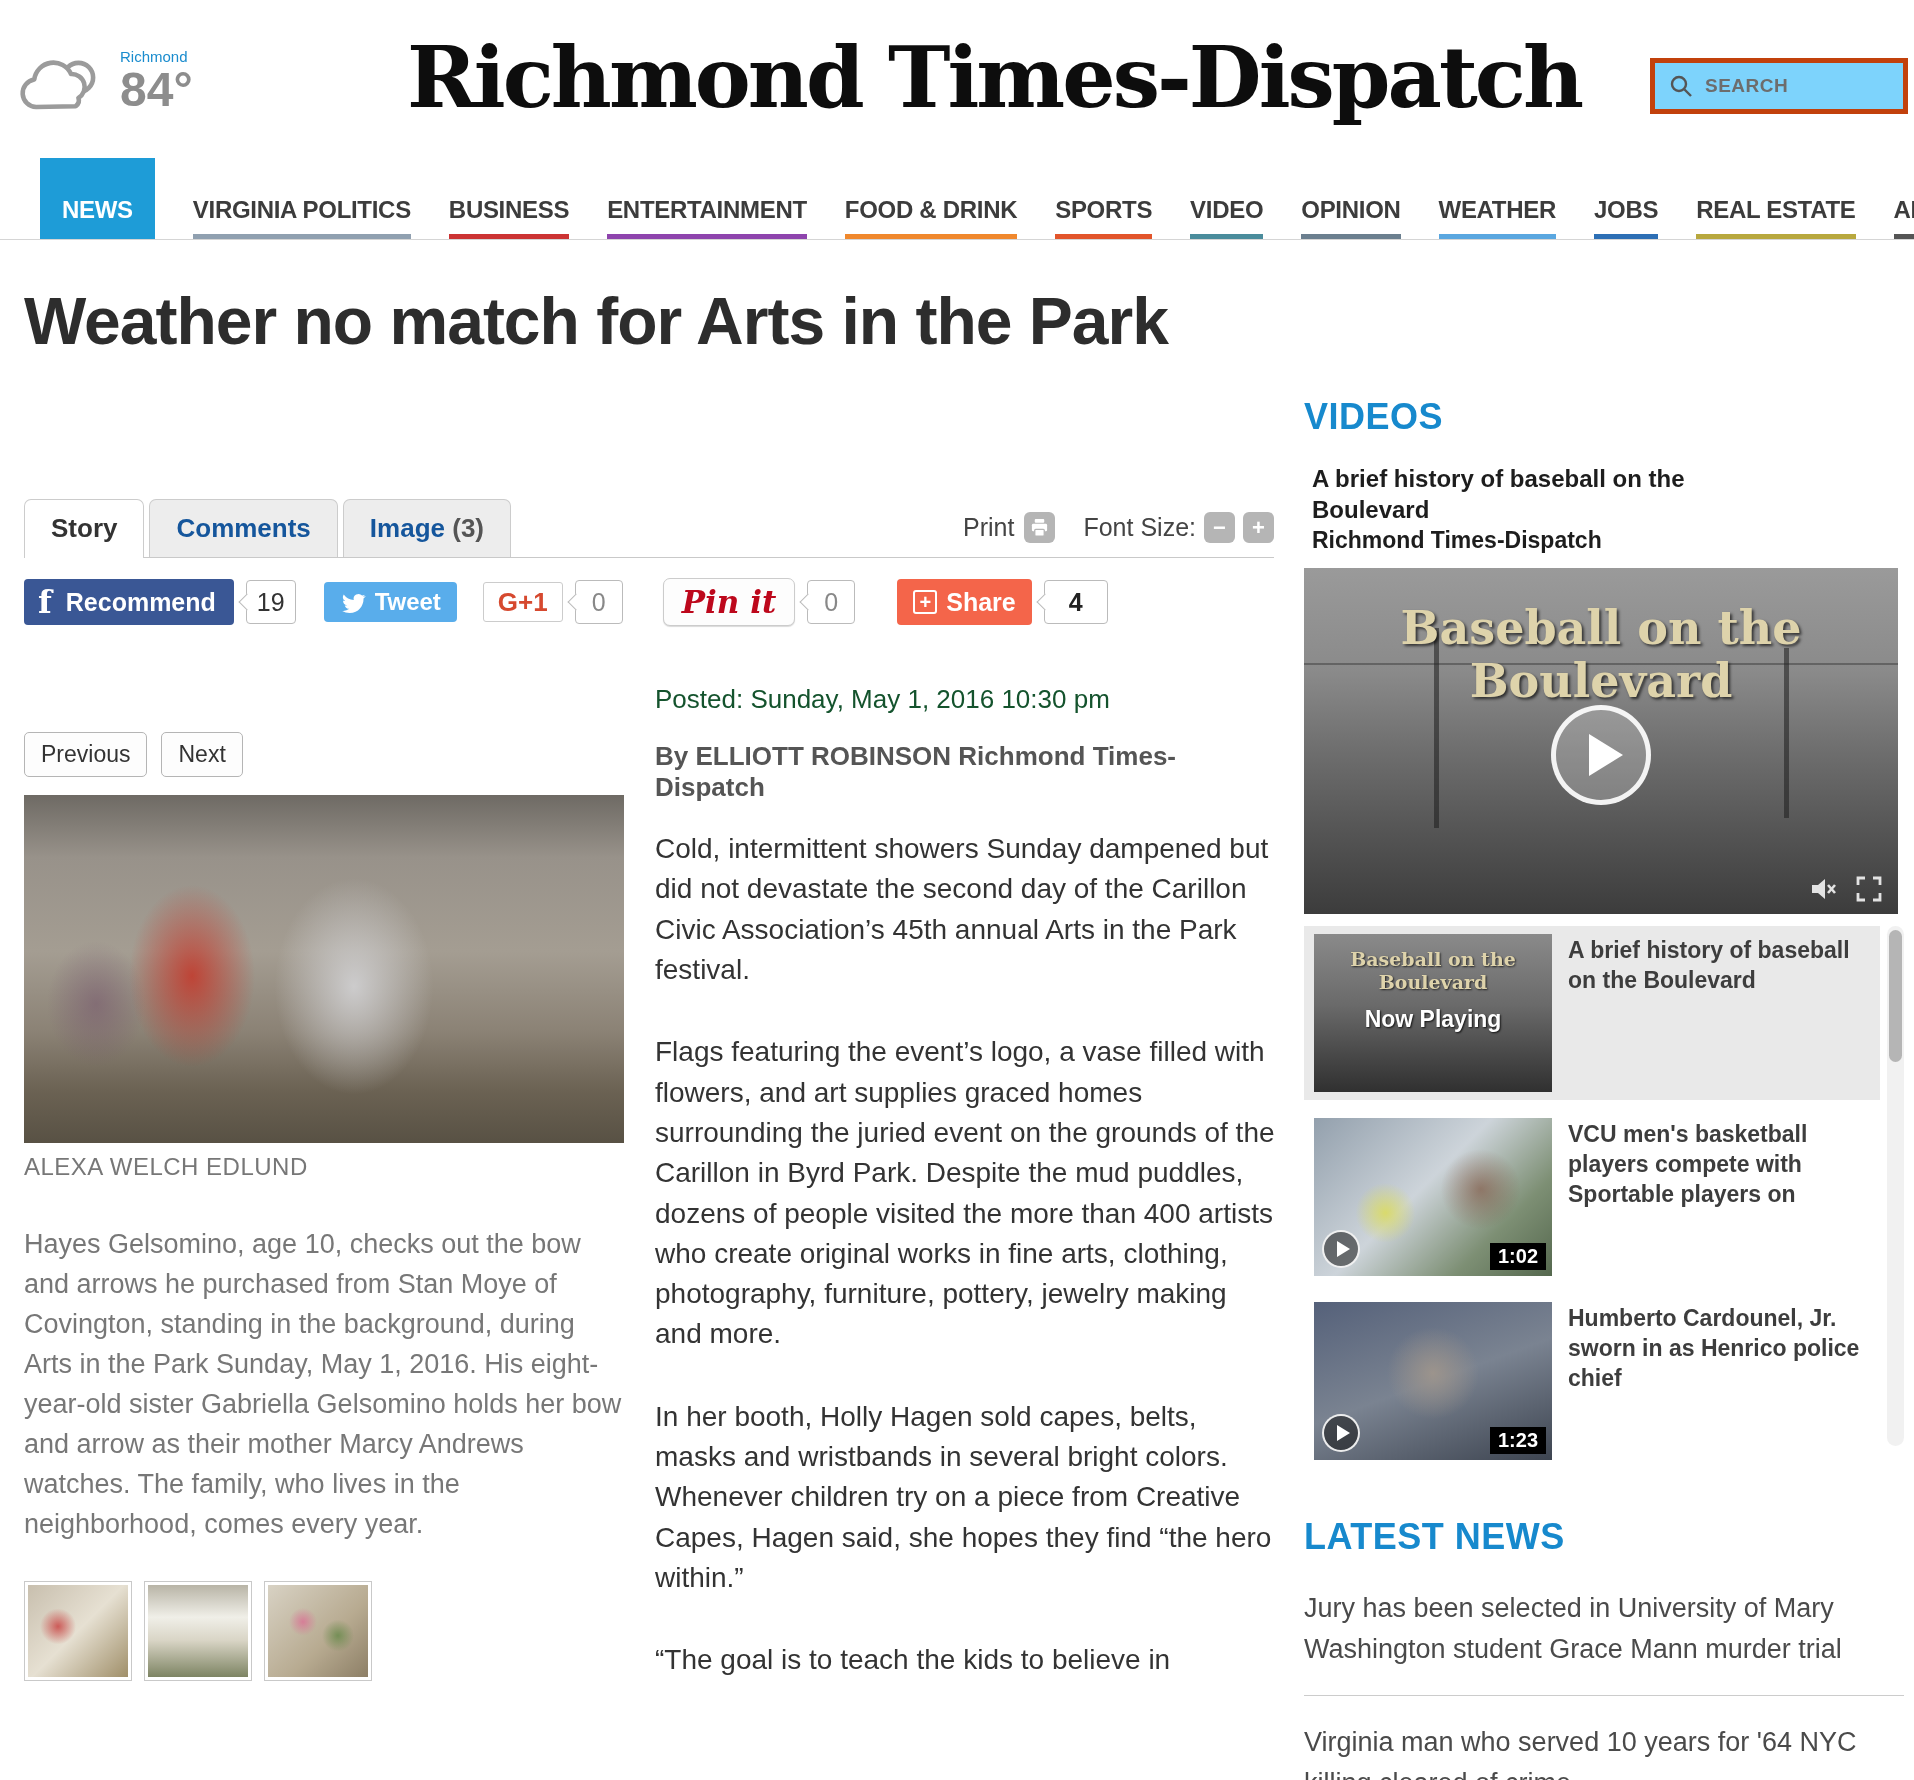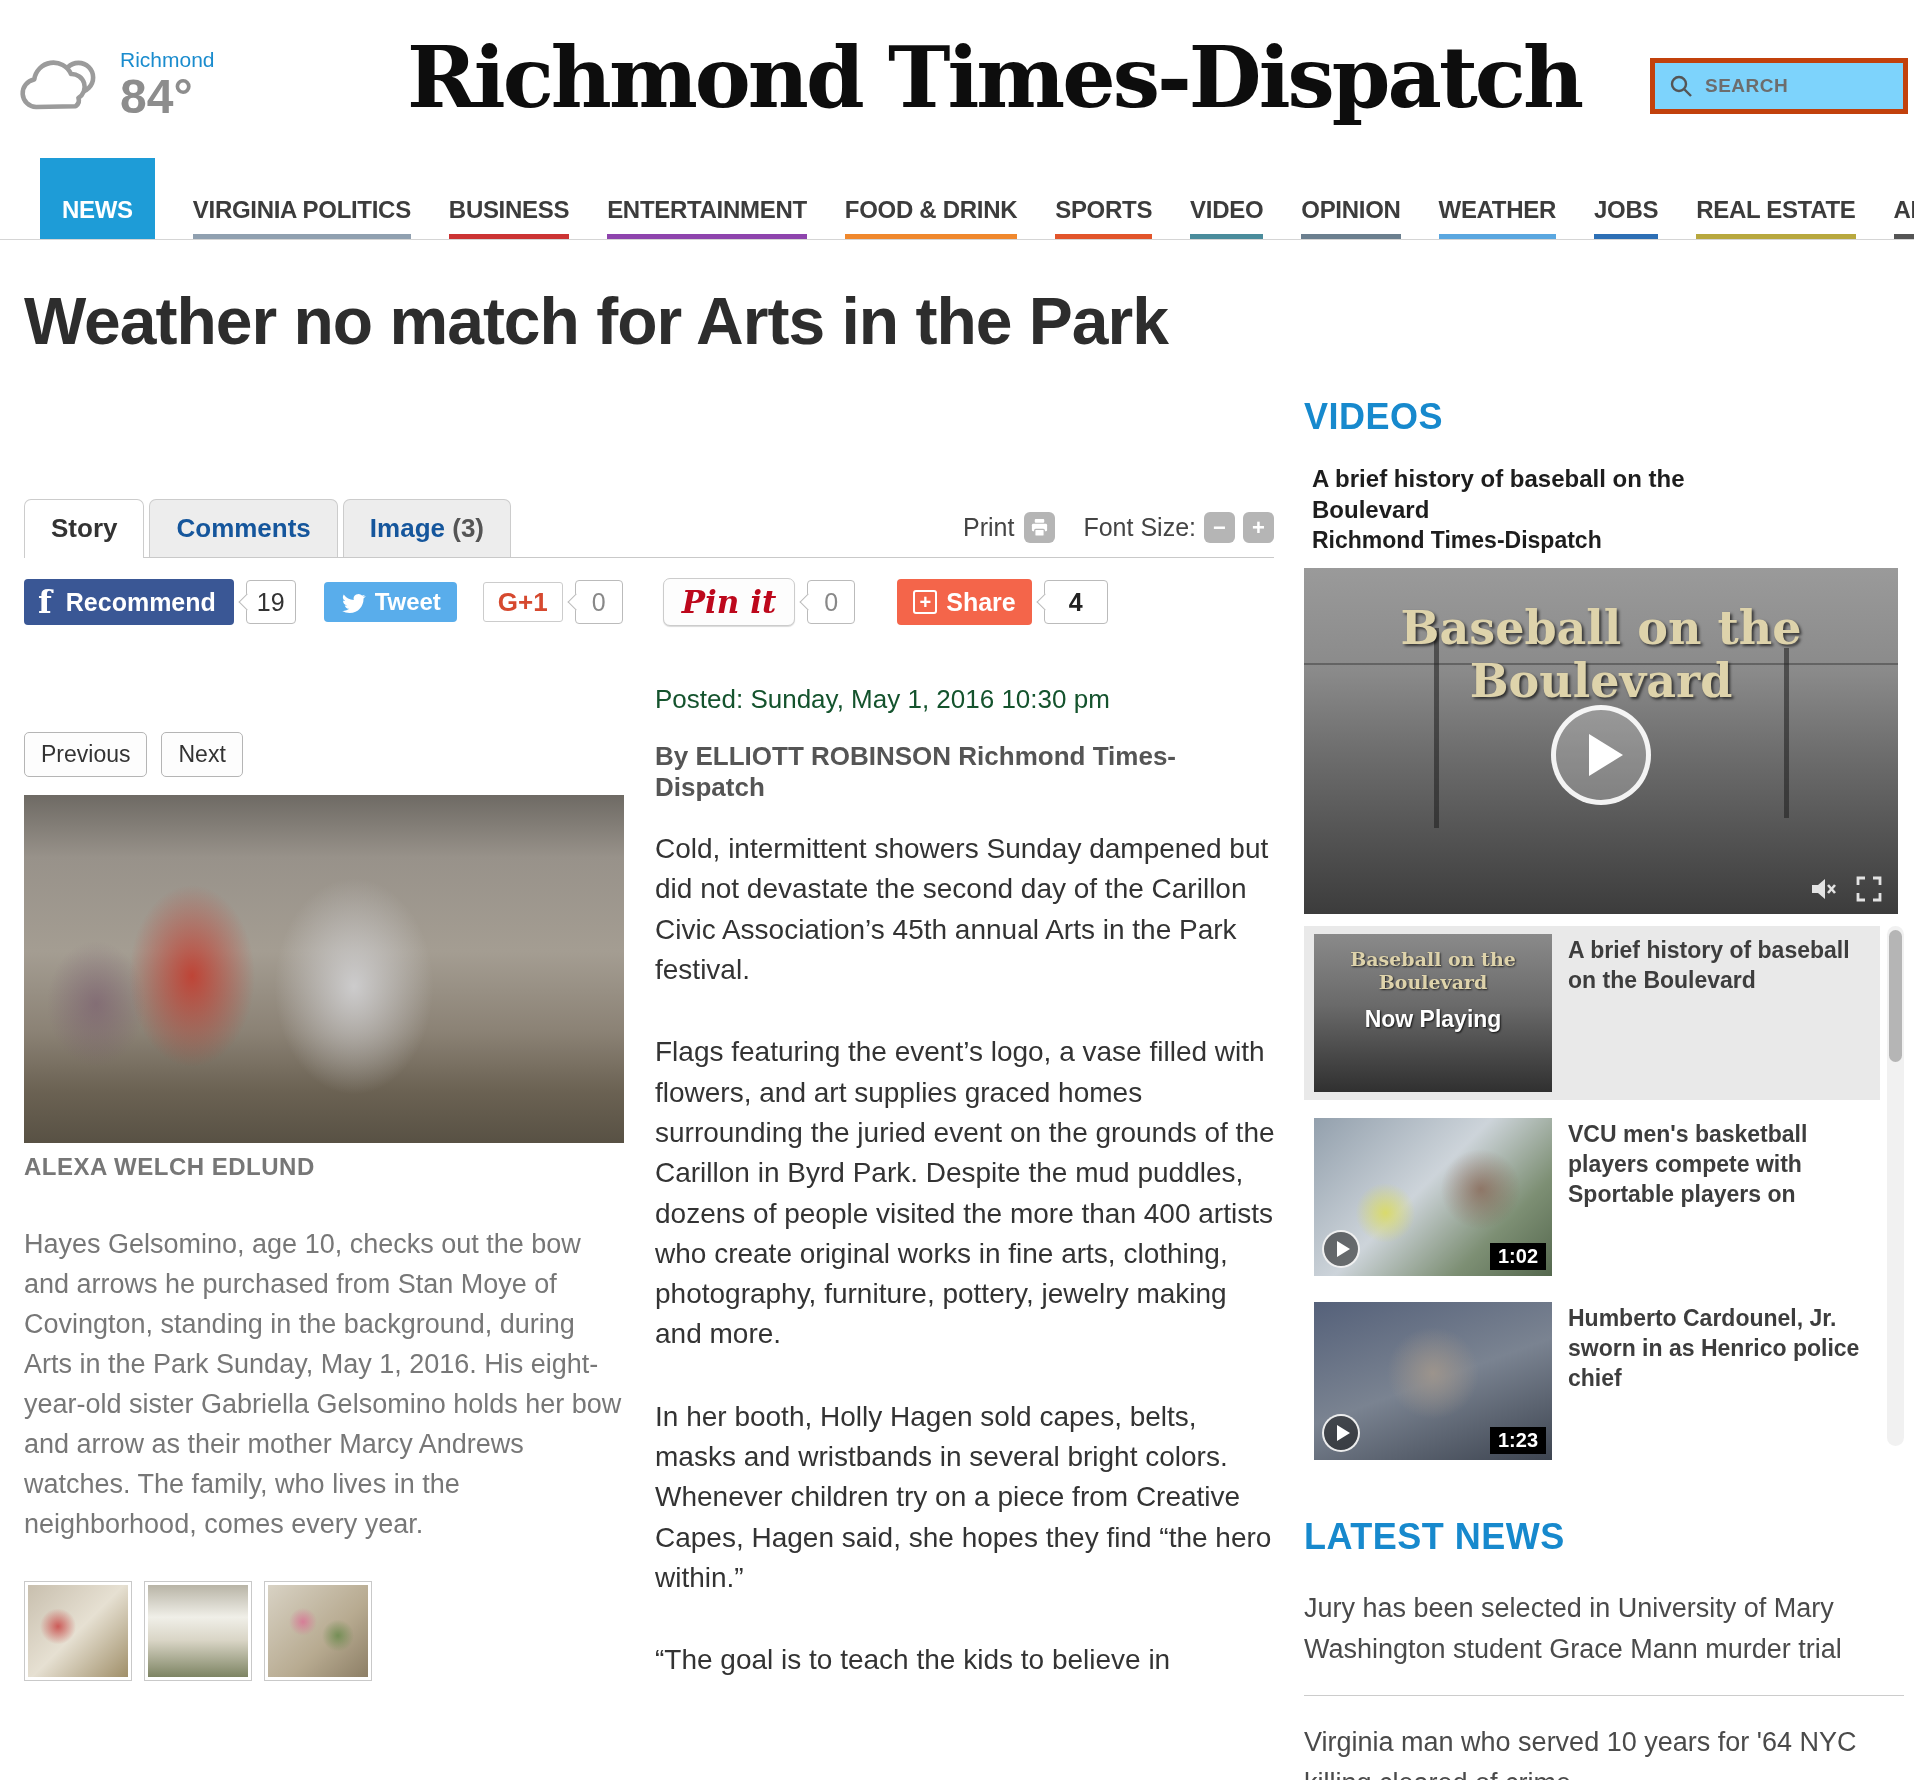--- a/index.html
+++ b/index.html
@@ -3,21 +3,21 @@
 <meta charset="utf-8">
 <style>
   * { margin:0; padding:0; box-sizing:border-box; }
   html,body { background:#fff; }
   body { font-family:"Liberation Sans", sans-serif; width:1914px; height:1780px; overflow:hidden; position:relative; color:#333; }
 
   
   #weather { position:absolute; left:14px; top:48px; display:flex; align-items:flex-start; }
   #weather .cloud { width:92px; height:72px; }
   #weather .wtxt { margin-left:14px; }
-  #weather .city { color:#1a8cce; font-size:21px; }
+  #weather .city { color:#1a8cce; font-size:15px; }
   #weather .temp { color:#8d8d8d; font-weight:bold; font-size:48px; line-height:1.05; }
 
   #masthead { position:absolute; left:50%; transform:translateX(-50%); top:28px; width:1100px; text-align:center;
     font-family:"DejaVu Serif", serif; font-weight:bold; font-size:84px; letter-spacing:-3px; color:#0d0d0d; white-space:nowrap; }
 
   #searchbox { position:absolute; right:6px; top:58px; width:258px; height:56px; background:#7dd3fc;
     border:5px solid #c2410c; display:flex; align-items:center; padding-left:14px;margin-left:21px; }
   #searchbox svg { width:24px; height:24px; margin-right:12px; }
   #searchbox .ph { color:#6d6d6d; font-weight:bold; font-size:19px; letter-spacing:.5px; }
 
@@ -70,21 +70,21 @@
   
   #left-col { position:absolute; left:24px; top:732px; width:604px; }
   #pager { display:flex; gap:14px; margin-bottom:18px; }
   .pager-btn { background:#fdfdfd; border:1px solid #b5b5b5; border-radius:5px; padding:8px 16px; font-size:23px; color:#333; cursor:pointer; }
   #photo { width:600px; height:348px; margin-bottom:10px;
     background-image:
       radial-gradient(ellipse 90px 130px at 28% 52%, rgba(196,54,40,.85) 0%, rgba(196,54,40,0) 70%),
       radial-gradient(ellipse 110px 150px at 55% 55%, rgba(210,210,212,.9) 0%, rgba(210,210,212,0) 72%),
       radial-gradient(ellipse 70px 90px at 12% 60%, rgba(120,90,110,.6) 0%, rgba(120,90,110,0) 70%),
       linear-gradient(180deg, #6e6a64 0%, #98928a 18%, #a49d92 45%, #8b8275 68%, #6b6253 85%, #585144 100%); }
-  #photo-credit { font-weight:bold; color:#777; font-size:24px; letter-spacing:.5px; margin-bottom:44px; }
+  #photo-credit { font-weight:normal; color:#777; font-size:24px; letter-spacing:.5px; margin-bottom:44px; }
   #photo-caption { color:#777; font-size:27px; line-height:1.48; width:604px; margin-bottom:36px; }
   #thumbs { display:flex; gap:12px; }
   .thumb { width:108px; height:100px; background:#fff; border:1px solid #c9c9c9; padding:3px; cursor:pointer; }
   .thumb > div { width:100%; height:100%; }
   .thumb.t1 > div { background-image:radial-gradient(circle 18px at 30% 45%, rgba(200,60,60,.8), rgba(200,60,60,0)),
       linear-gradient(135deg,#c8bfae,#e6e0d2 50%,#a08f69); }
   .thumb.t2 > div { background:linear-gradient(180deg,#b8b4a6 0%,#f0efe8 35%,#d9d5c6 60%,#7d8463 100%); }
   .thumb.t3 > div { background-image:radial-gradient(circle 14px at 35% 40%, rgba(216,120,150,.9), rgba(216,120,150,0)),
       radial-gradient(circle 16px at 70% 55%, rgba(110,140,80,.9), rgba(110,140,80,0)),
       linear-gradient(135deg,#d8d2c4,#b7aa90 60%,#8d7f66); }

